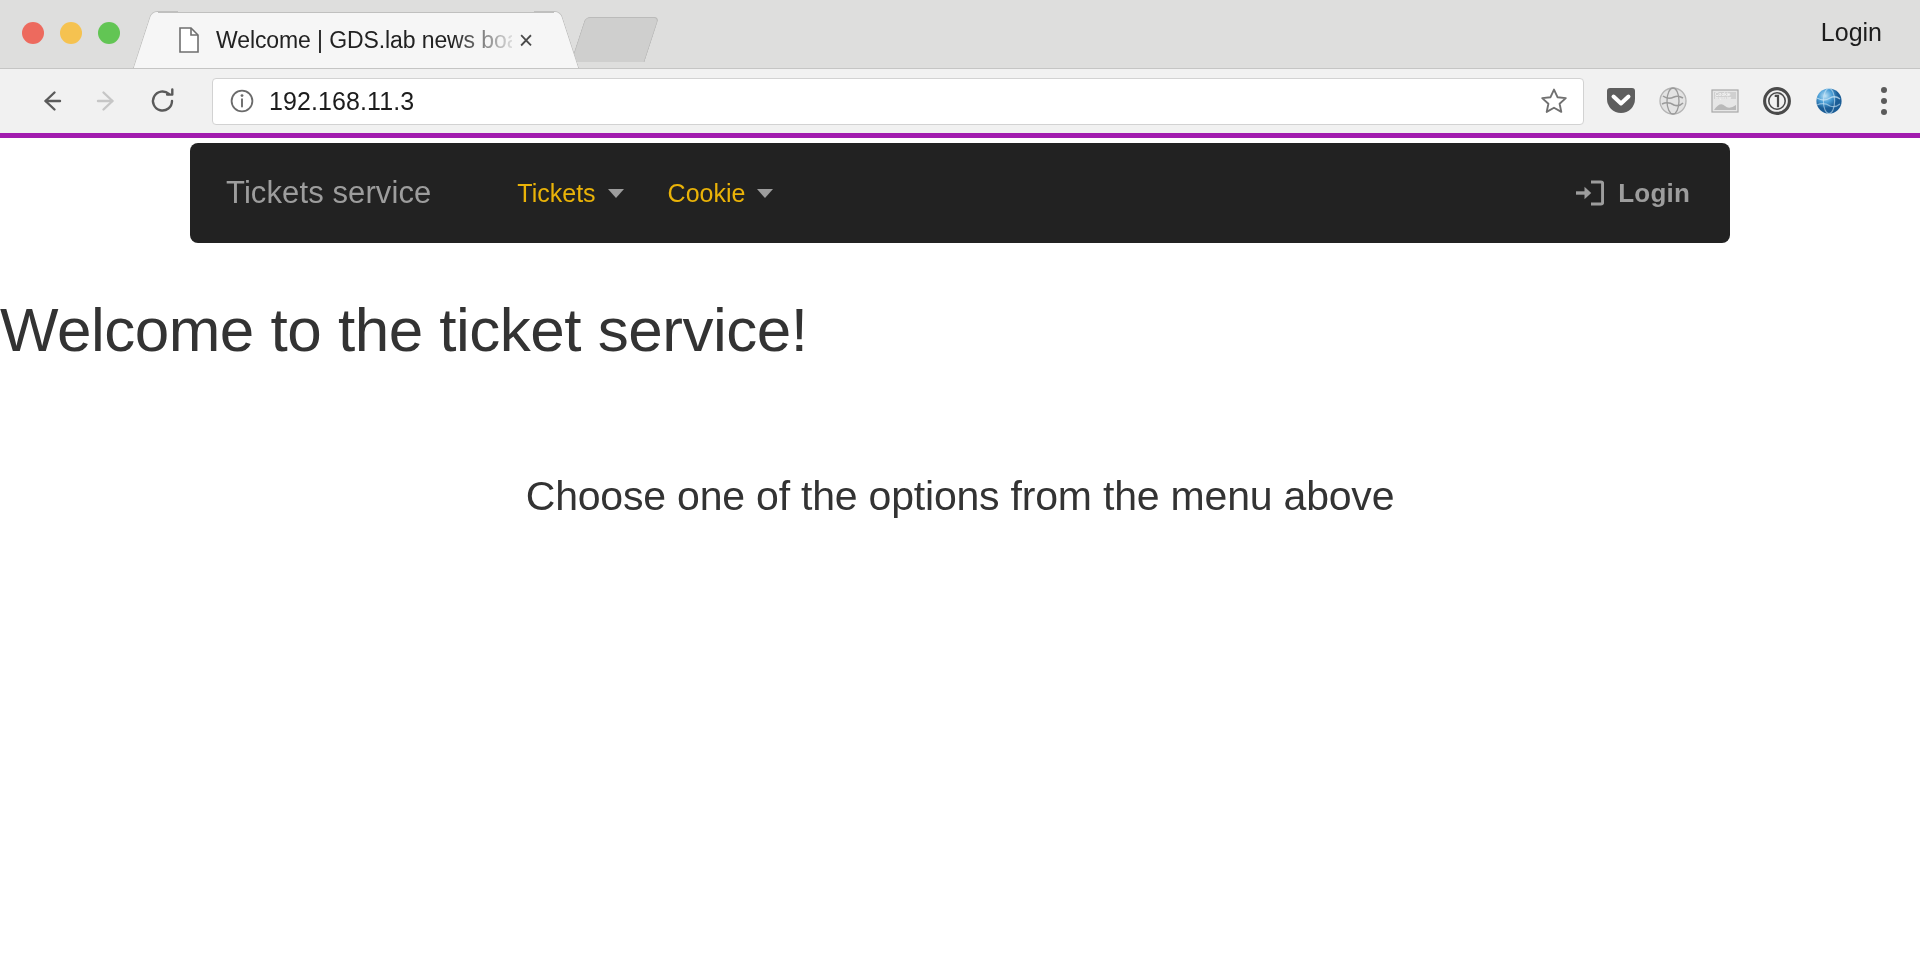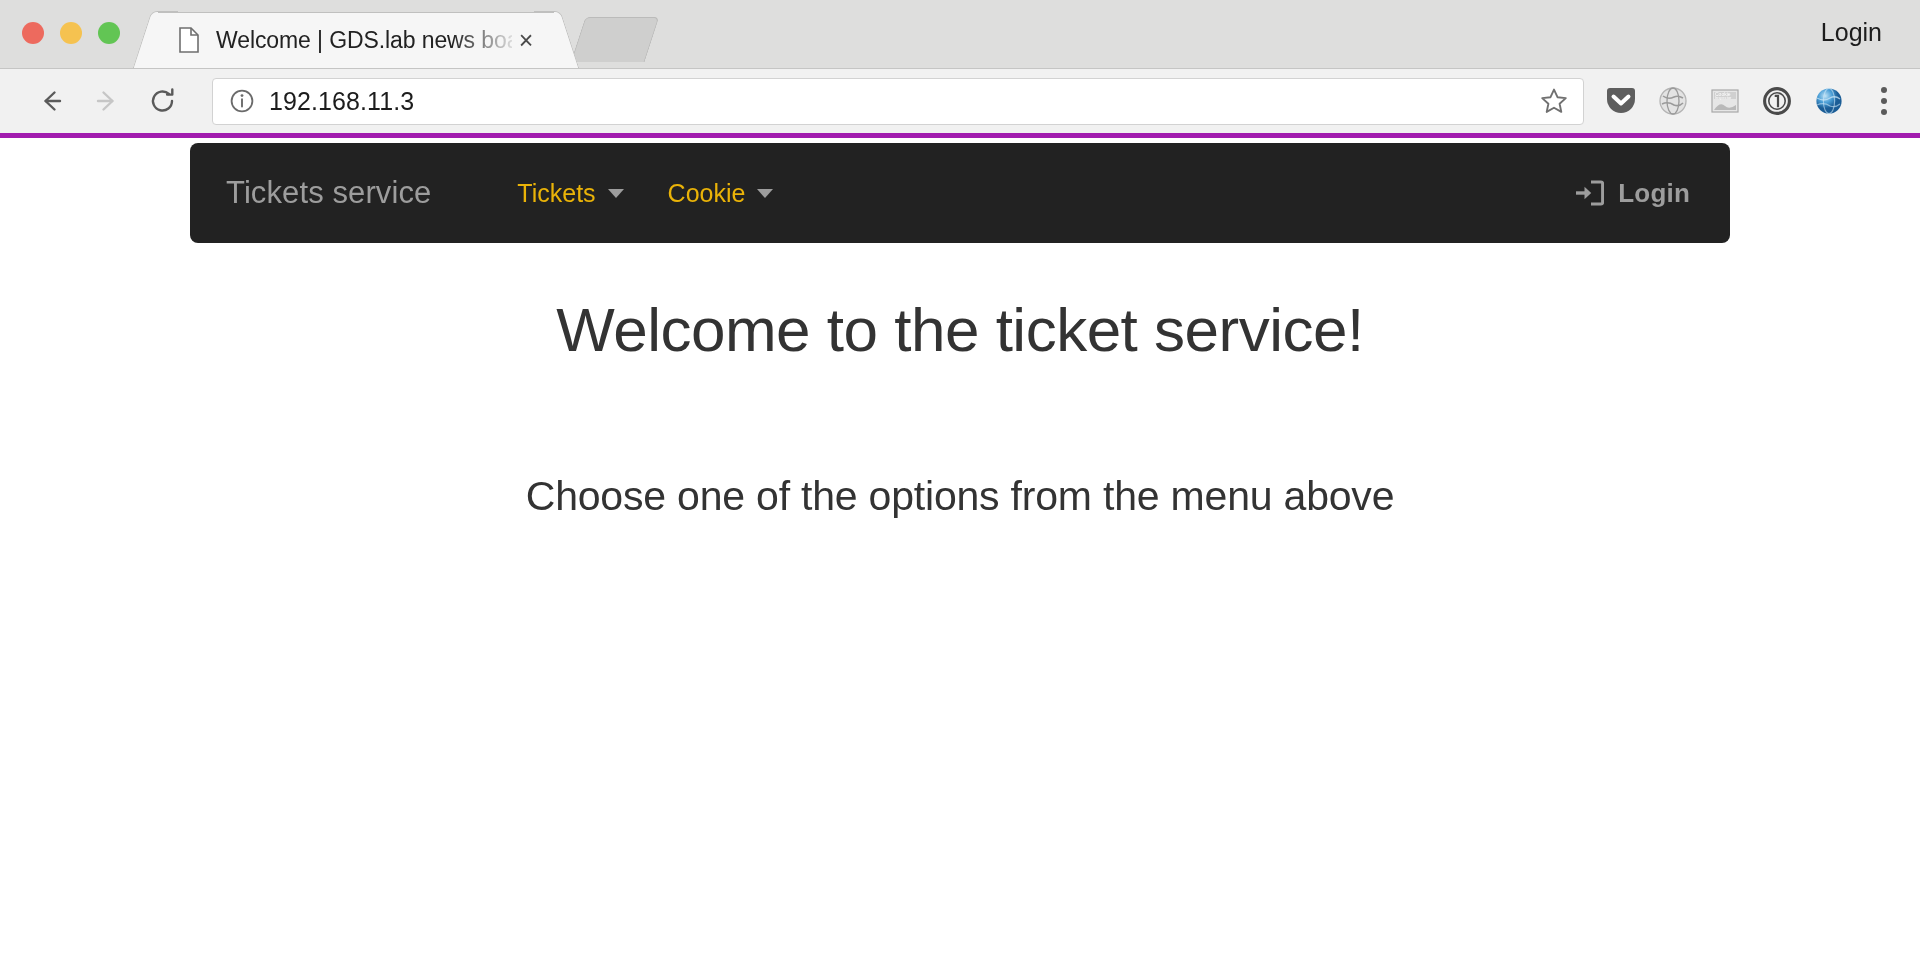--- a/index.html
+++ b/index.html
@@ -344,21 +344,21 @@
   }
 
   .content-body {
     position: absolute;
     left: 0;
     right: 0;
     top: 110px;
   }
 
   .page-heading {
-    text-align: center;
+    text-align: left;
     font-size: 62px;
     font-weight: normal;
     color: #333333;
     margin: 0;
     padding-top: 46px;
     letter-spacing: -0.5px;
   }
 
   .page-subheading {
     text-align: center;

